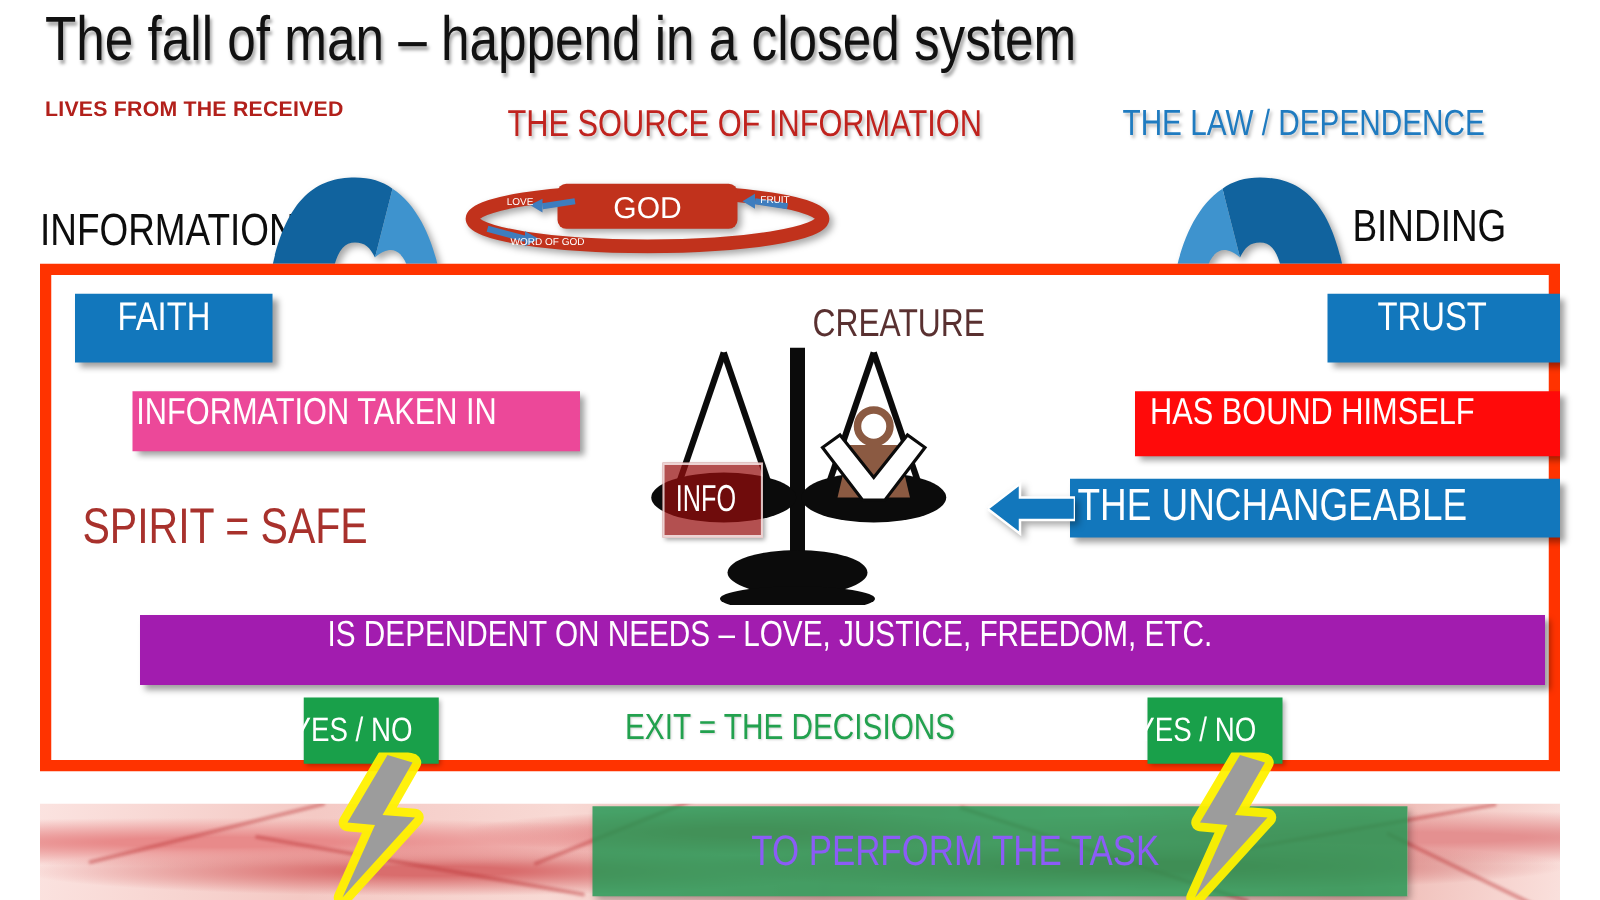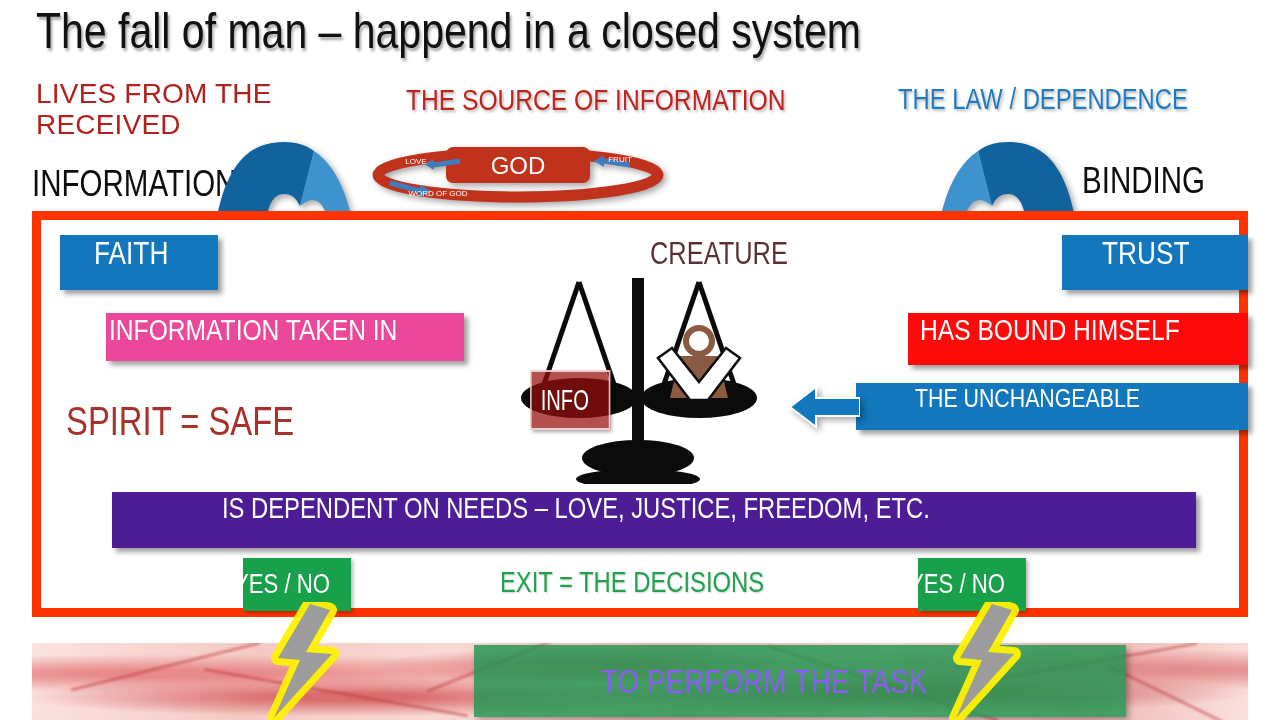--- a/index.html
+++ b/index.html
@@ -18,21 +18,21 @@
 
   
   #title{
     left:36px;top:6px;font-size:50px;line-height:1;color:#111;
     text-shadow:2px 3px 3px rgba(0,0,0,.35);
     letter-spacing:0px;
   }
 
   
   #lives{
-    left:36px;top:78px;width:270px;font-size:28px;font-weight:normal;
+    left:36px;top:78px;width:270px;font-size:17px;font-weight:bold;
     color:#B2201B;line-height:1.12;letter-spacing:.2px;
   }
   #information-label{
     left:32px;top:163px;font-size:36px;color:#0d0d0d;
   }
   #source-label{
     left:406px;top:83px;font-size:30px;color:#C0231E;
     text-shadow:2px 2px 3px rgba(0,0,0,.28);
   }
   #law-label{
@@ -83,22 +83,22 @@
 
   
   .boxlabel{
     color:#fff;display:flex;align-items:flex-start;justify-content:center;
     box-shadow:4px 4px 5px rgba(0,0,0,.38);
   }
   #faith-box{left:60px;top:235px;width:158px;height:55px;background:#1277BC;font-size:32px;}
   #trust-box{left:1062px;top:235px;width:186px;height:55px;background:#1277BC;font-size:32px;}
   #info-taken-box{left:106px;top:313px;width:358px;height:48px;background:#ec4899;font-size:30px;}
   #has-bound-box{left:908px;top:313px;width:340px;height:52px;background:#FF0A0A;font-size:30px;}
-  #unchangeable-box{left:856px;top:383px;width:392px;height:47px;background:#1277BC;font-size:26px;}
-  #needs-box{left:112px;top:492px;width:1084px;height:56px;background:#4c1d95;font-size:29px;}
+  #unchangeable-box{left:856px;top:383px;width:392px;height:47px;background:#1277BC;font-size:36px;}
+  #needs-box{left:112px;top:492px;width:1084px;height:56px;background:#a21caf;font-size:29px;padding-left:40px;}
   #spirit-safe{left:66px;top:399px;font-size:40px;color:#A8312C;}
   #exit-label{left:500px;top:566px;font-size:29px;color:#22A14E;
       text-shadow:1px 1px 2px rgba(0,0,0,.18);}
   .yesno{
     width:108px;height:53px;background:#19A04A;color:#fff;font-size:27px;
     display:flex;align-items:center;justify-content:flex-end;
     box-shadow:2px 2px 4px rgba(0,0,0,.3);
   }
   #yesno-left{left:243px;top:558px;}
   #yesno-right{left:918px;top:558px;}
@@ -110,21 +110,21 @@
     box-shadow:4px 4px 5px rgba(0,0,0,.4);
   }
   #identity-dark{
     left:640px;top:231px;width:190px;height:55px;
     background:linear-gradient(90deg,#1a0303 0%,#120101 60%,#0a0000 100%);
     display:flex;align-items:center;justify-content:center;color:#fff;font-size:31px;
     box-shadow:4px 4px 5px rgba(0,0,0,.4);
   }
   #identity-ghost{
     left:650px;top:236px;width:180px;height:46px;color:#3d0d0d;font-size:31px;
-    display:flex;justify-content:flex-start;opacity:.85;pointer-events:none;
+    display:flex;align-items:center;justify-content:flex-start;opacity:.85;pointer-events:none;
   }
 
   
   #scale{left:494px;top:278px;width:290px;height:206px;}
   #info-pan-label{
     left:530px;top:370px;width:94px;height:56px;background:rgba(150,12,12,.72);
     border:2px solid rgba(255,255,255,.75);
     display:flex;align-items:center;justify-content:center;color:#fff;font-size:30px;
     box-shadow:2px 2px 4px rgba(0,0,0,.35);
   }

